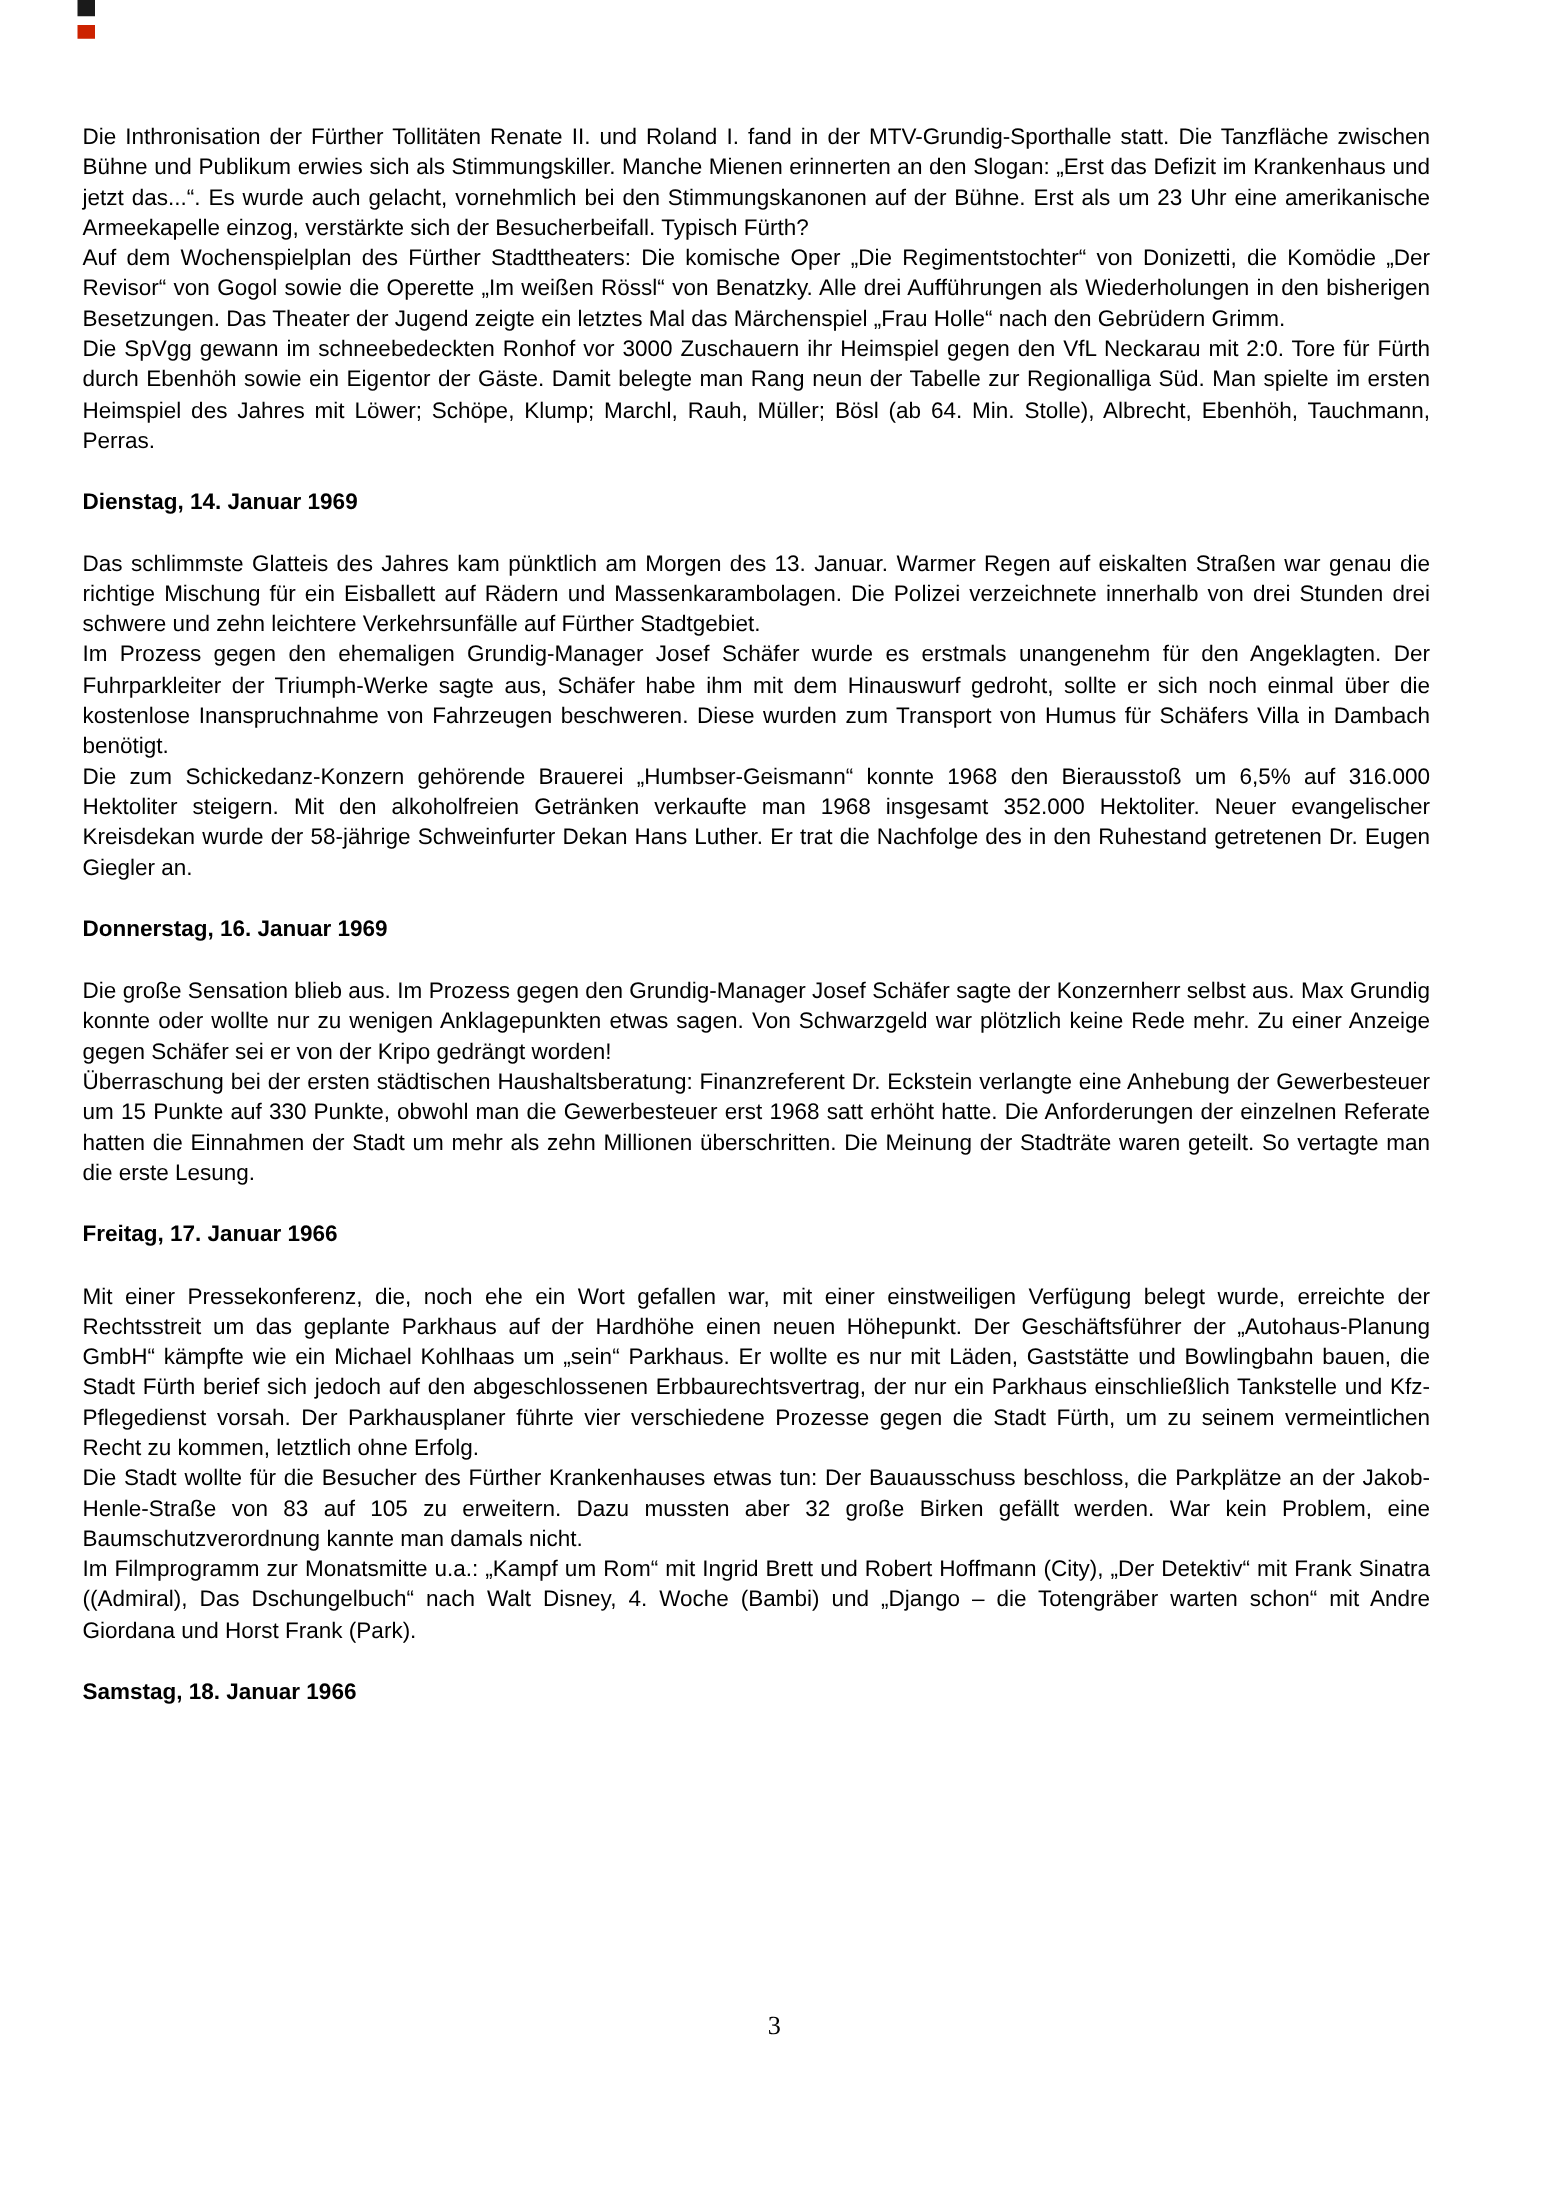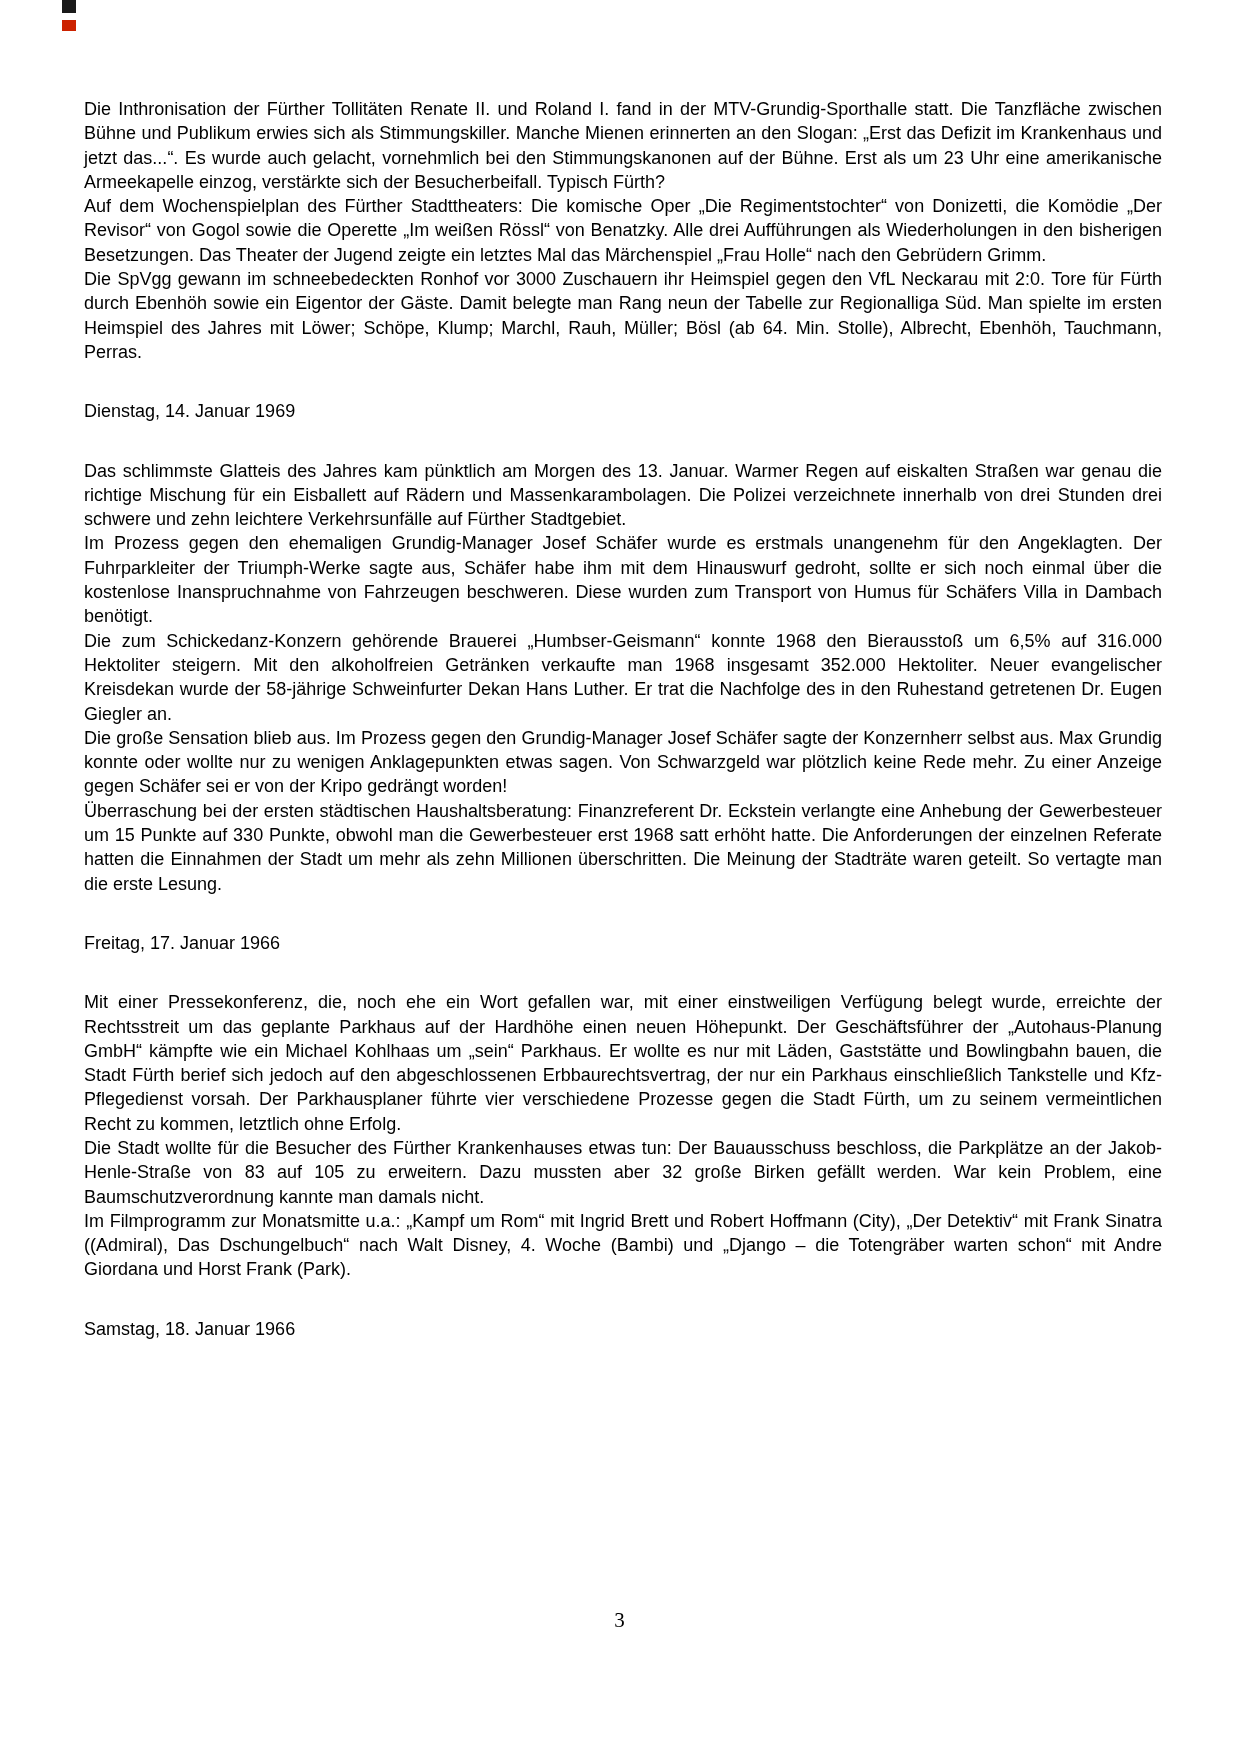--- a/index.html
+++ b/index.html
@@ -31,36 +31,36 @@
     background: #1a1a1a;
   }
   .corner-artifact .mark-red {
     position: absolute;
     left: 2px; top: 20px;
     width: 14px; height: 11px;
     background: #cc2200;
   }
   .content {
     position: absolute;
-    left: 84px;
+    left: 66px;
     top: 97px;
     width: 1078px;
     font-size: 18px;
     line-height: 24.3px;
     text-align: justify;
     -webkit-hyphens: none;
     hyphens: none;
   }
   .para {
     margin: 0;
   }
   .heading {
-    margin: 35px 0;
+    margin: 25px 0;
     font-size: 18px;
-    font-weight: 400;
+    font-weight: 700;
     text-align: left;
   }
   .page-number {
     position: absolute;
     left: 0;
     top: 1608px;
     width: 1239px;
     text-align: center;
     font-family: "Liberation Serif", "DejaVu Serif", serif;
     font-size: 21px;
@@ -78,20 +78,21 @@
   </div>
 
   <div class="content">
     <p class="para">Die Inthronisation der Fürther Tollitäten Renate II. und Roland I. fand in der MTV-Grundig-Sporthalle statt. Die Tanzfläche zwischen Bühne und Publikum erwies sich als Stimmungskiller. Manche Mienen erinnerten an den Slogan: „Erst das Defizit im Krankenhaus und jetzt das...“. Es wurde auch gelacht, vornehmlich bei den Stimmungskanonen auf der Bühne. Erst als um 23 Uhr eine amerikanische Armeekapelle einzog, verstärkte sich der Besucherbeifall. Typisch Fürth?</p>
     <p class="para">Auf dem Wochenspielplan des Fürther Stadttheaters: Die komische Oper „Die Regimentstochter“ von Donizetti, die Komödie „Der Revisor“ von Gogol sowie die Operette „Im weißen Rössl“ von Benatzky. Alle drei Aufführungen als Wiederholungen in den bisherigen Besetzungen. Das Theater der Jugend zeigte ein letztes Mal das Märchenspiel „Frau Holle“ nach den Gebrüdern Grimm.</p>
     <p class="para">Die SpVgg gewann im schneebedeckten Ronhof vor 3000 Zuschauern ihr Heimspiel gegen den VfL Neckarau mit 2:0. Tore für Fürth durch Ebenhöh sowie ein Eigentor der Gäste. Damit belegte man Rang neun der Tabelle zur Regionalliga Süd. Man spielte im ersten Heimspiel des Jahres mit Löwer; Schöpe, Klump; Marchl, Rauh, Müller; Bösl (ab 64. Min. Stolle), Albrecht, Ebenhöh, Tauchmann, Perras.</p>
     <h2 class="heading">Dienstag, 14. Januar 1969</h2>
     <p class="para">Das schlimmste Glatteis des Jahres kam pünktlich am Morgen des 13. Januar. Warmer Regen auf eiskalten Straßen war genau die richtige Mischung für ein Eisballett auf Rädern und Massenkarambolagen. Die Polizei verzeichnete innerhalb von drei Stunden drei schwere und zehn leichtere Verkehrsunfälle auf Fürther Stadtgebiet.</p>
     <p class="para">Im Prozess gegen den ehemaligen Grundig-Manager Josef Schäfer wurde es erstmals unangenehm für den Angeklagten. Der Fuhrparkleiter der Triumph-Werke sagte aus, Schäfer habe ihm mit dem Hinauswurf gedroht, sollte er sich noch einmal über die kostenlose Inanspruchnahme von Fahrzeugen beschweren. Diese wurden zum Transport von Humus für Schäfers Villa in Dambach benötigt.</p>
     <p class="para">Die zum Schickedanz-Konzern gehörende Brauerei „Humbser-Geismann“ konnte 1968 den Bierausstoß um 6,5% auf 316.000 Hektoliter steigern. Mit den alkoholfreien Getränken verkaufte man 1968 insgesamt 352.000 Hektoliter. Neuer evangelischer Kreisdekan wurde der 58-jährige Schweinfurter Dekan Hans Luther. Er trat die Nachfolge des in den Ruhestand getretenen Dr. Eugen Giegler an.</p>
+    <h2 class="heading">Donnerstag, 16. Januar 1969</h2>
     <p class="para">Die große Sensation blieb aus. Im Prozess gegen den Grundig-Manager Josef Schäfer sagte der Konzernherr selbst aus. Max Grundig konnte oder wollte nur zu wenigen Anklagepunkten etwas sagen. Von Schwarzgeld war plötzlich keine Rede mehr. Zu einer Anzeige gegen Schäfer sei er von der Kripo gedrängt worden!</p>
     <p class="para">Überraschung bei der ersten städtischen Haushaltsberatung: Finanzreferent Dr. Eckstein verlangte eine Anhebung der Gewerbesteuer um 15 Punkte auf 330 Punkte, obwohl man die Gewerbesteuer erst 1968 satt erhöht hatte. Die Anforderungen der einzelnen Referate hatten die Einnahmen der Stadt um mehr als zehn Millionen überschritten. Die Meinung der Stadträte waren geteilt. So vertagte man die erste Lesung.</p>
     <h2 class="heading">Freitag, 17. Januar 1966</h2>
     <p class="para">Mit einer Pressekonferenz, die, noch ehe ein Wort gefallen war, mit einer einstweiligen Verfügung belegt wurde, erreichte der Rechtsstreit um das geplante Parkhaus auf der Hardhöhe einen neuen Höhepunkt. Der Geschäftsführer der „Autohaus-Planung GmbH“ kämpfte wie ein Michael Kohlhaas um „sein“ Parkhaus. Er wollte es nur mit Läden, Gaststätte und Bowlingbahn bauen, die Stadt Fürth berief sich jedoch auf den abgeschlossenen Erbbaurechtsvertrag, der nur ein Parkhaus einschließlich Tankstelle und Kfz-Pflegedienst vorsah. Der Parkhausplaner führte vier verschiedene Prozesse gegen die Stadt Fürth, um zu seinem vermeintlichen Recht zu kommen, letztlich ohne Erfolg.</p>
     <p class="para">Die Stadt wollte für die Besucher des Fürther Krankenhauses etwas tun: Der Bauausschuss beschloss, die Parkplätze an der Jakob-Henle-Straße von 83 auf 105 zu erweitern. Dazu mussten aber 32 große Birken gefällt werden. War kein Problem, eine Baumschutzverordnung kannte man damals nicht.</p>
     <p class="para">Im Filmprogramm zur Monatsmitte u.a.: „Kampf um Rom“ mit Ingrid Brett und Robert Hoffmann (City), „Der Detektiv“ mit Frank Sinatra ((Admiral), Das Dschungelbuch“ nach Walt Disney, 4. Woche (Bambi) und „Django – die Totengräber warten schon“ mit Andre Giordana und Horst Frank (Park).</p>
     <h2 class="heading">Samstag, 18. Januar 1966</h2>
   </div>
 
   <div class="page-number">3</div>

